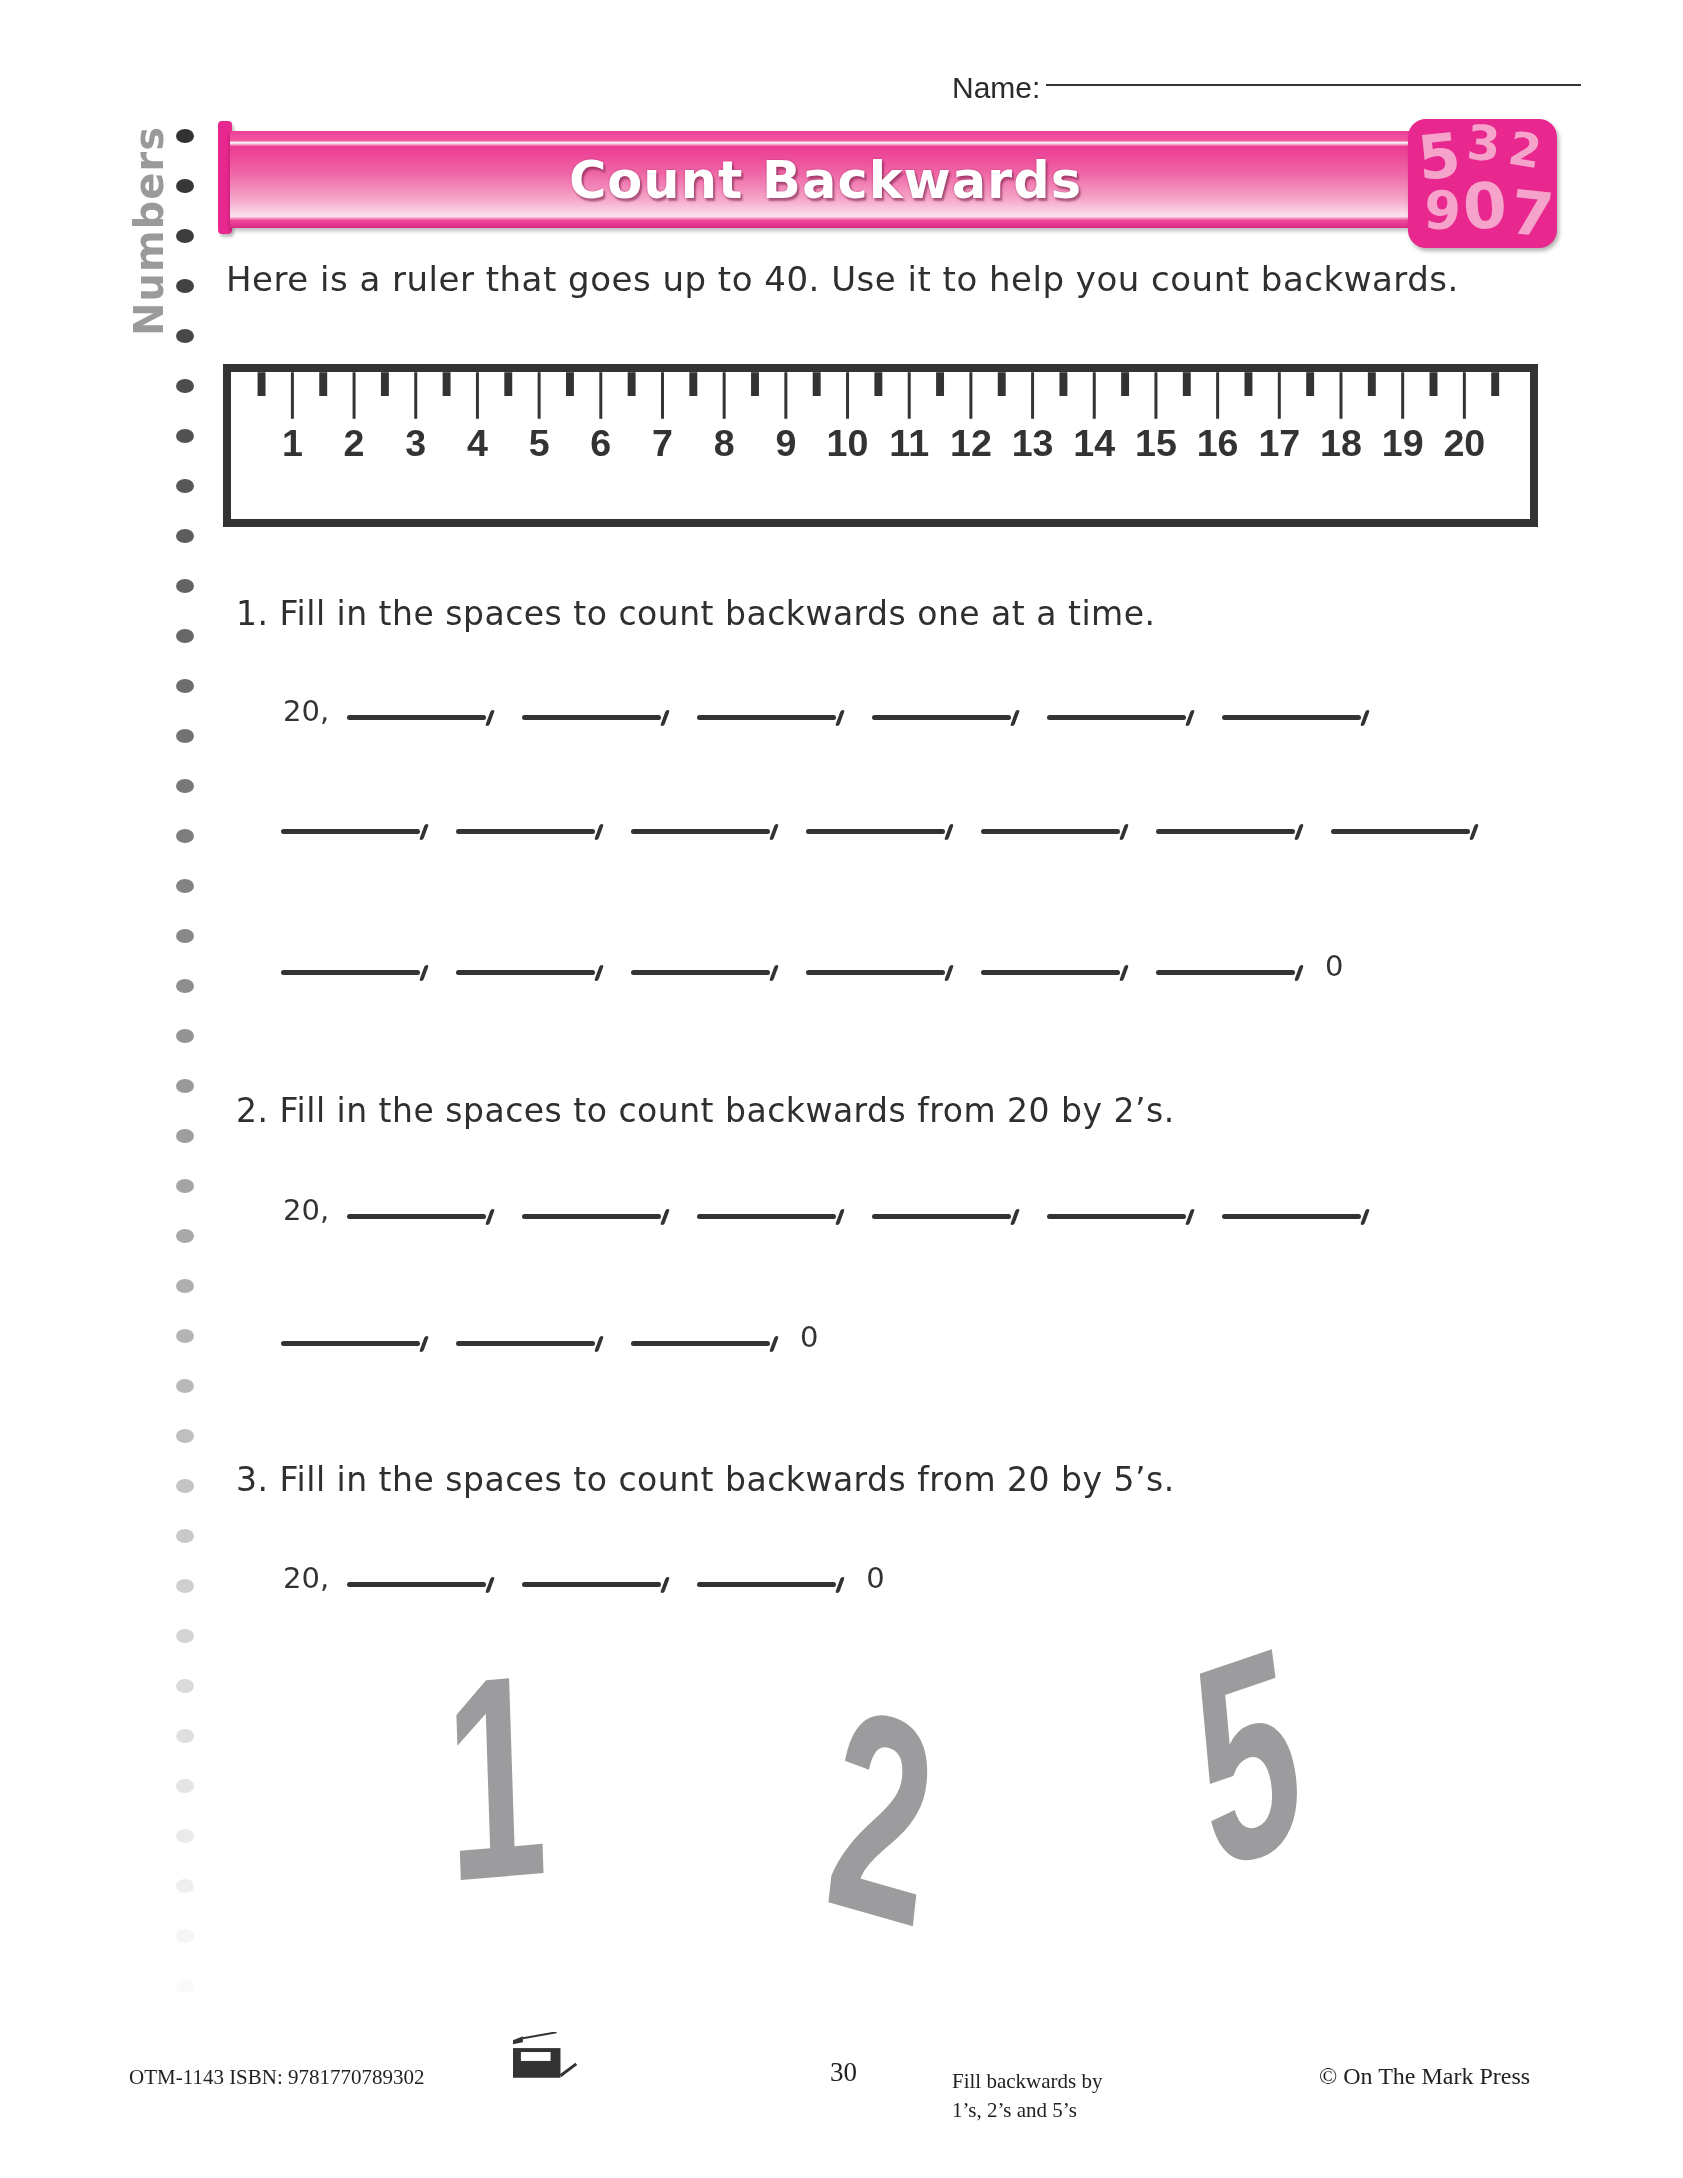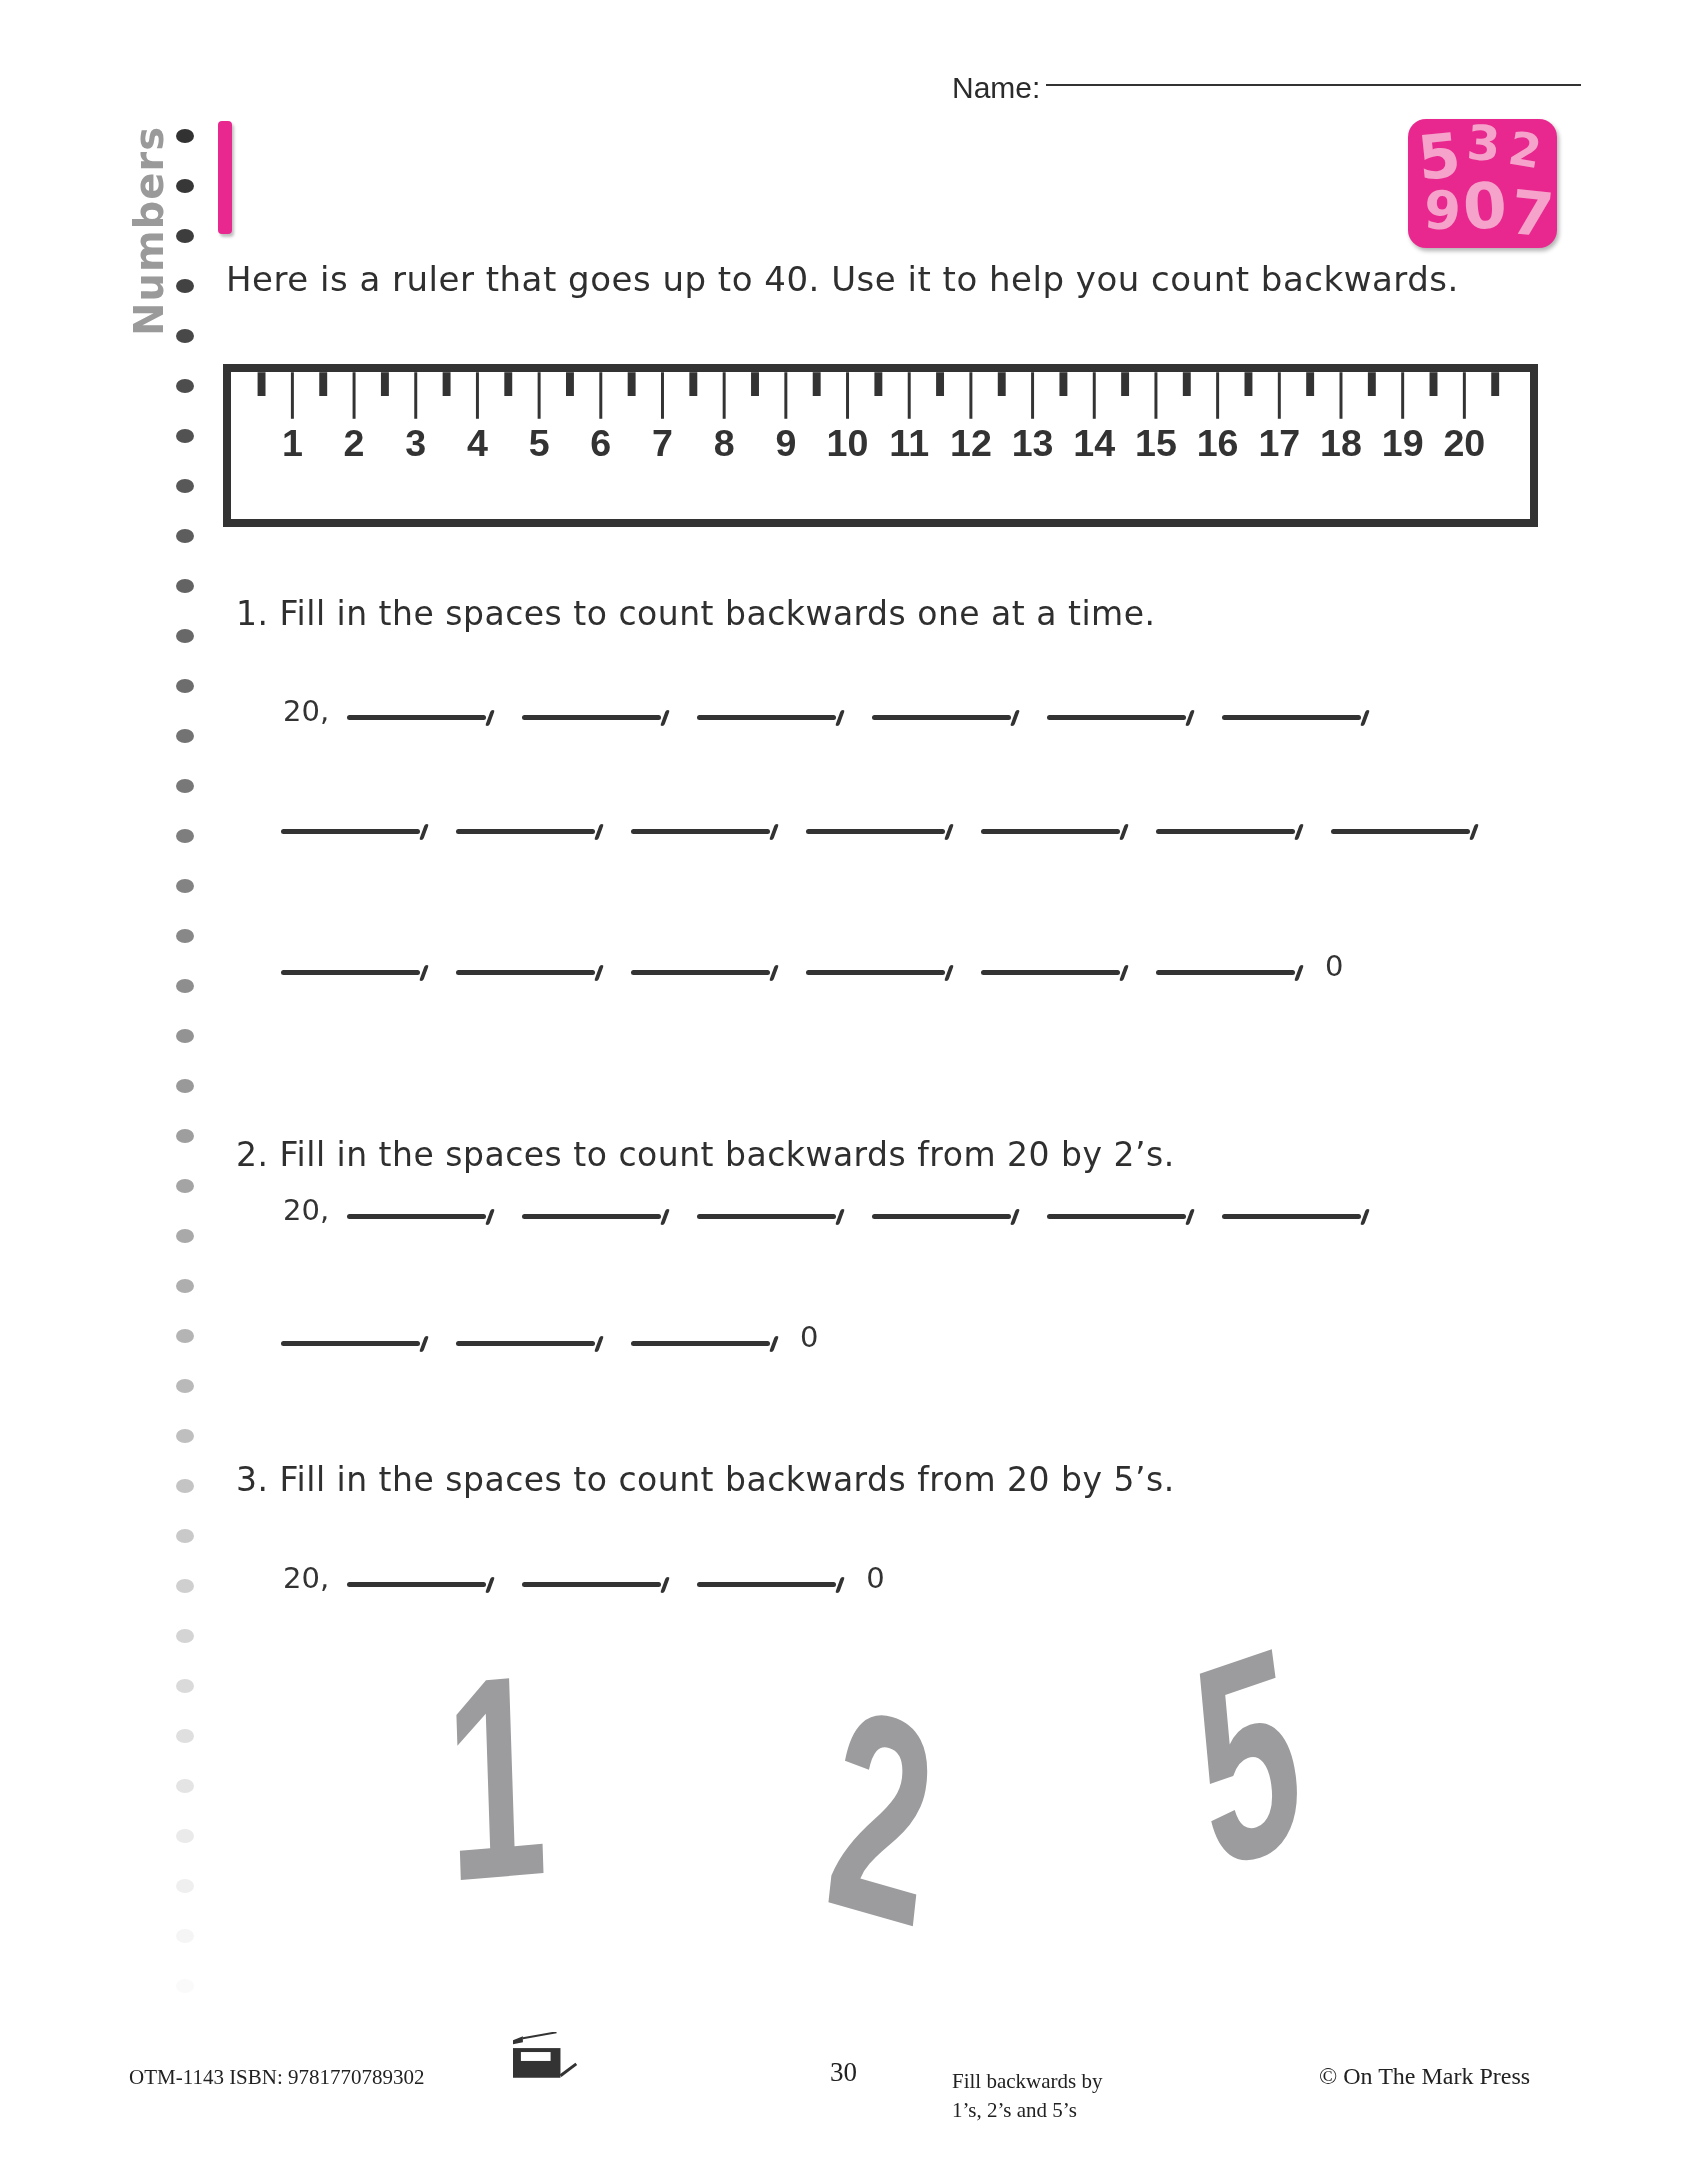--- a/index.html
+++ b/index.html
@@ -99,20 +99,23 @@
     <div class="dot" style="background: rgb(223, 223, 223); margin-bottom: 36px;"></div>
     <div class="dot" style="background: rgb(228, 228, 228); margin-bottom: 36px;"></div>
     <div class="dot" style="background: rgb(234, 234, 234); margin-bottom: 36px;"></div>
     <div class="dot" style="background: rgb(239, 239, 239); margin-bottom: 36px;"></div>
     <div class="dot" style="background: rgb(245, 245, 245); margin-bottom: 36px;"></div>
     <div class="dot" style="background: rgb(250, 250, 250); margin-bottom: 36px;"></div>
   </div>
 
 <div class="banner">
   <div class="banner-cap"></div>
+  <div class="banner-bar">
+    <div class="banner-title">Count Backwards</div>
+  </div>
 </div>
 <div class="badge">
   <span style="left:10px; top:2px; font-size:61px; transform:rotate(-6deg);">5</span>
   <span style="left:59px; top:-4px; font-size:48px; transform:rotate(4deg);">3</span>
   <span style="left:101px; top:4px; font-size:46px; transform:rotate(10deg);">2</span>
   <span style="left:16px; top:61px; font-size:53px; transform:rotate(4deg);">9</span>
   <span style="left:55px; top:51px; font-size:63px; transform:rotate(-4deg);">0</span>
   <span style="left:103px; top:59px; font-size:61px; transform:rotate(6deg);">7</span>
 </div>
 
@@ -263,21 +266,21 @@
       <span class="blank-line"></span>
       <span class="blank-comma"></span>
     </span>
     <span class="blank">
       <span class="blank-line"></span>
       <span class="blank-comma"></span>
     </span>
     <span class="end-num">0</span>
   </div>
 
-<div class="question" style="top:1091px;margin-top:44px;">2. Fill in the spaces to count backwards from 20 by 2’s.</div>
+<div class="question" style="top:1091px;">2. Fill in the spaces to count backwards from 20 by 2’s.</div>
 <div class="row" style="left:283px; top:1196px;">
     <span class="start-num">20,</span>
     <span class="blank">
       <span class="blank-line"></span>
       <span class="blank-comma"></span>
     </span>
     <span class="blank">
       <span class="blank-line"></span>
       <span class="blank-comma"></span>
     </span>

